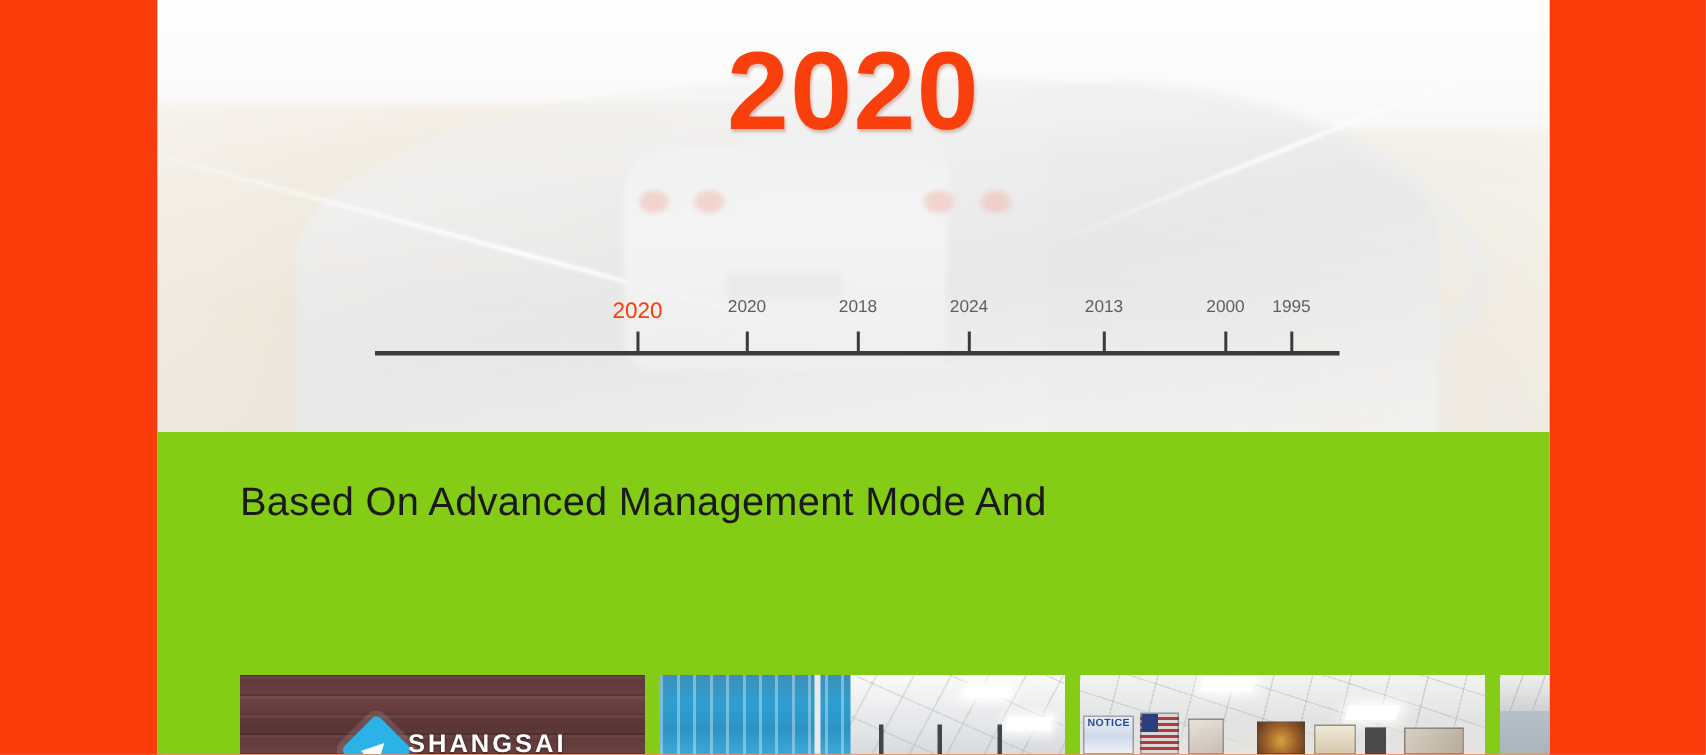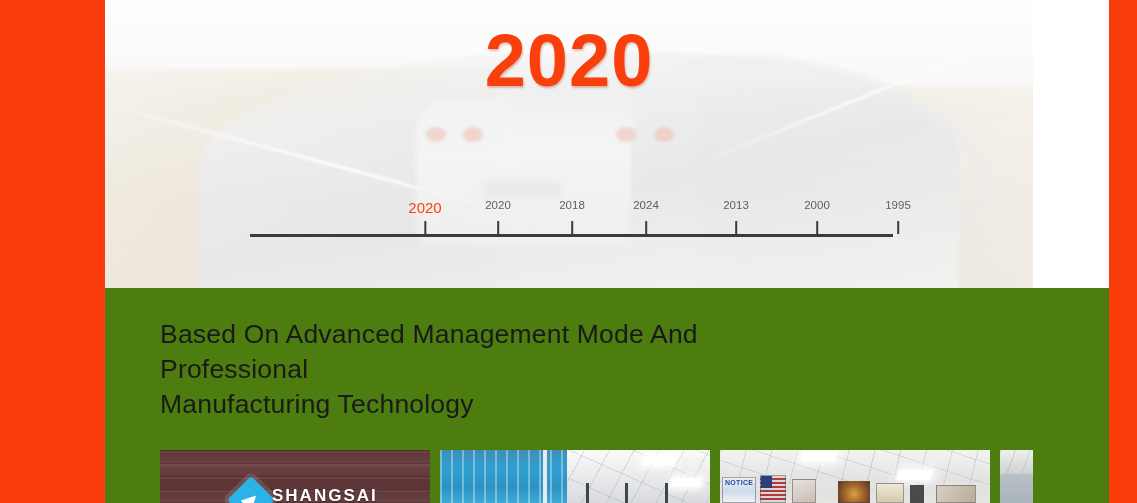--- a/index.html
+++ b/index.html
@@ -27,21 +27,21 @@
     position:absolute; top:0; left:105px; width:4px; height:503px;
     background:linear-gradient(to right, rgba(90,20,0,.35), rgba(90,20,0,0));
   }
   .band-shadow-r {
     position:absolute; top:0; left:1029px; width:4px; height:503px;
     background:linear-gradient(to left, rgba(90,20,0,.35), rgba(90,20,0,0));
   }
 
   #canvas {
     position:absolute; top:0; left:105px;
-    width:1004px; height:503px;
+    width:928px; height:503px;
     background:#ffffff;
     overflow:hidden;
   }
 
   
   #hero {
     position:relative;
     width:928px; height:288px;
     overflow:hidden;
     background:#efefee;
@@ -174,21 +174,21 @@
     display:block;
     width:2px; height:13px;
     background:#3b3b3b;
     margin:9px auto 0;
   }
   .tl-item.active .tl-tick { margin-top:6px; }
 
   
   #body-section {
     position:relative;
-    background:#4d7c0f;
+    background:#84cc16;
     height:215px;
   }
   #main-heading {
     padding:29px 0 0 55px;
     font-size:26.5px;
     color:#1a1a1a;
     line-height:1.32;
     font-weight:normal;
     letter-spacing:.2px;
   }
@@ -403,35 +403,34 @@
               <span class="tl-tick"></span>
             </div>
             <div class="tl-item" style="left: 631px;">
               <span class="tl-label">2013</span>
               <span class="tl-tick"></span>
             </div>
             <div class="tl-item" style="left: 685px; margin-left: 27px;">
               <span class="tl-label">2000</span>
               <span class="tl-tick"></span>
             </div>
-            <div class="tl-item" style="left: 793px;">
+            <div class="tl-item" style="left: 756px;">
               <span class="tl-label">1995</span>
               <span class="tl-tick"></span>
             </div>
           </div>
       </div>
 
     </section>
 
     <section id="body-section">
 
       <h2 id="main-heading">
         <span>Based On Advanced Management Mode And</span><br>
-        <span>Professional</span><br>
-        <span>Manufacturing Technology</span>
+        <br>
       </h2>
 
       <div id="gallery">
 
         <div class="thumb">
           <div class="wood"></div>
           <div class="logo-badge">
             <div class="logo-inner"></div>
           </div>
           <div class="logo-text">SHANGSAI</div>

